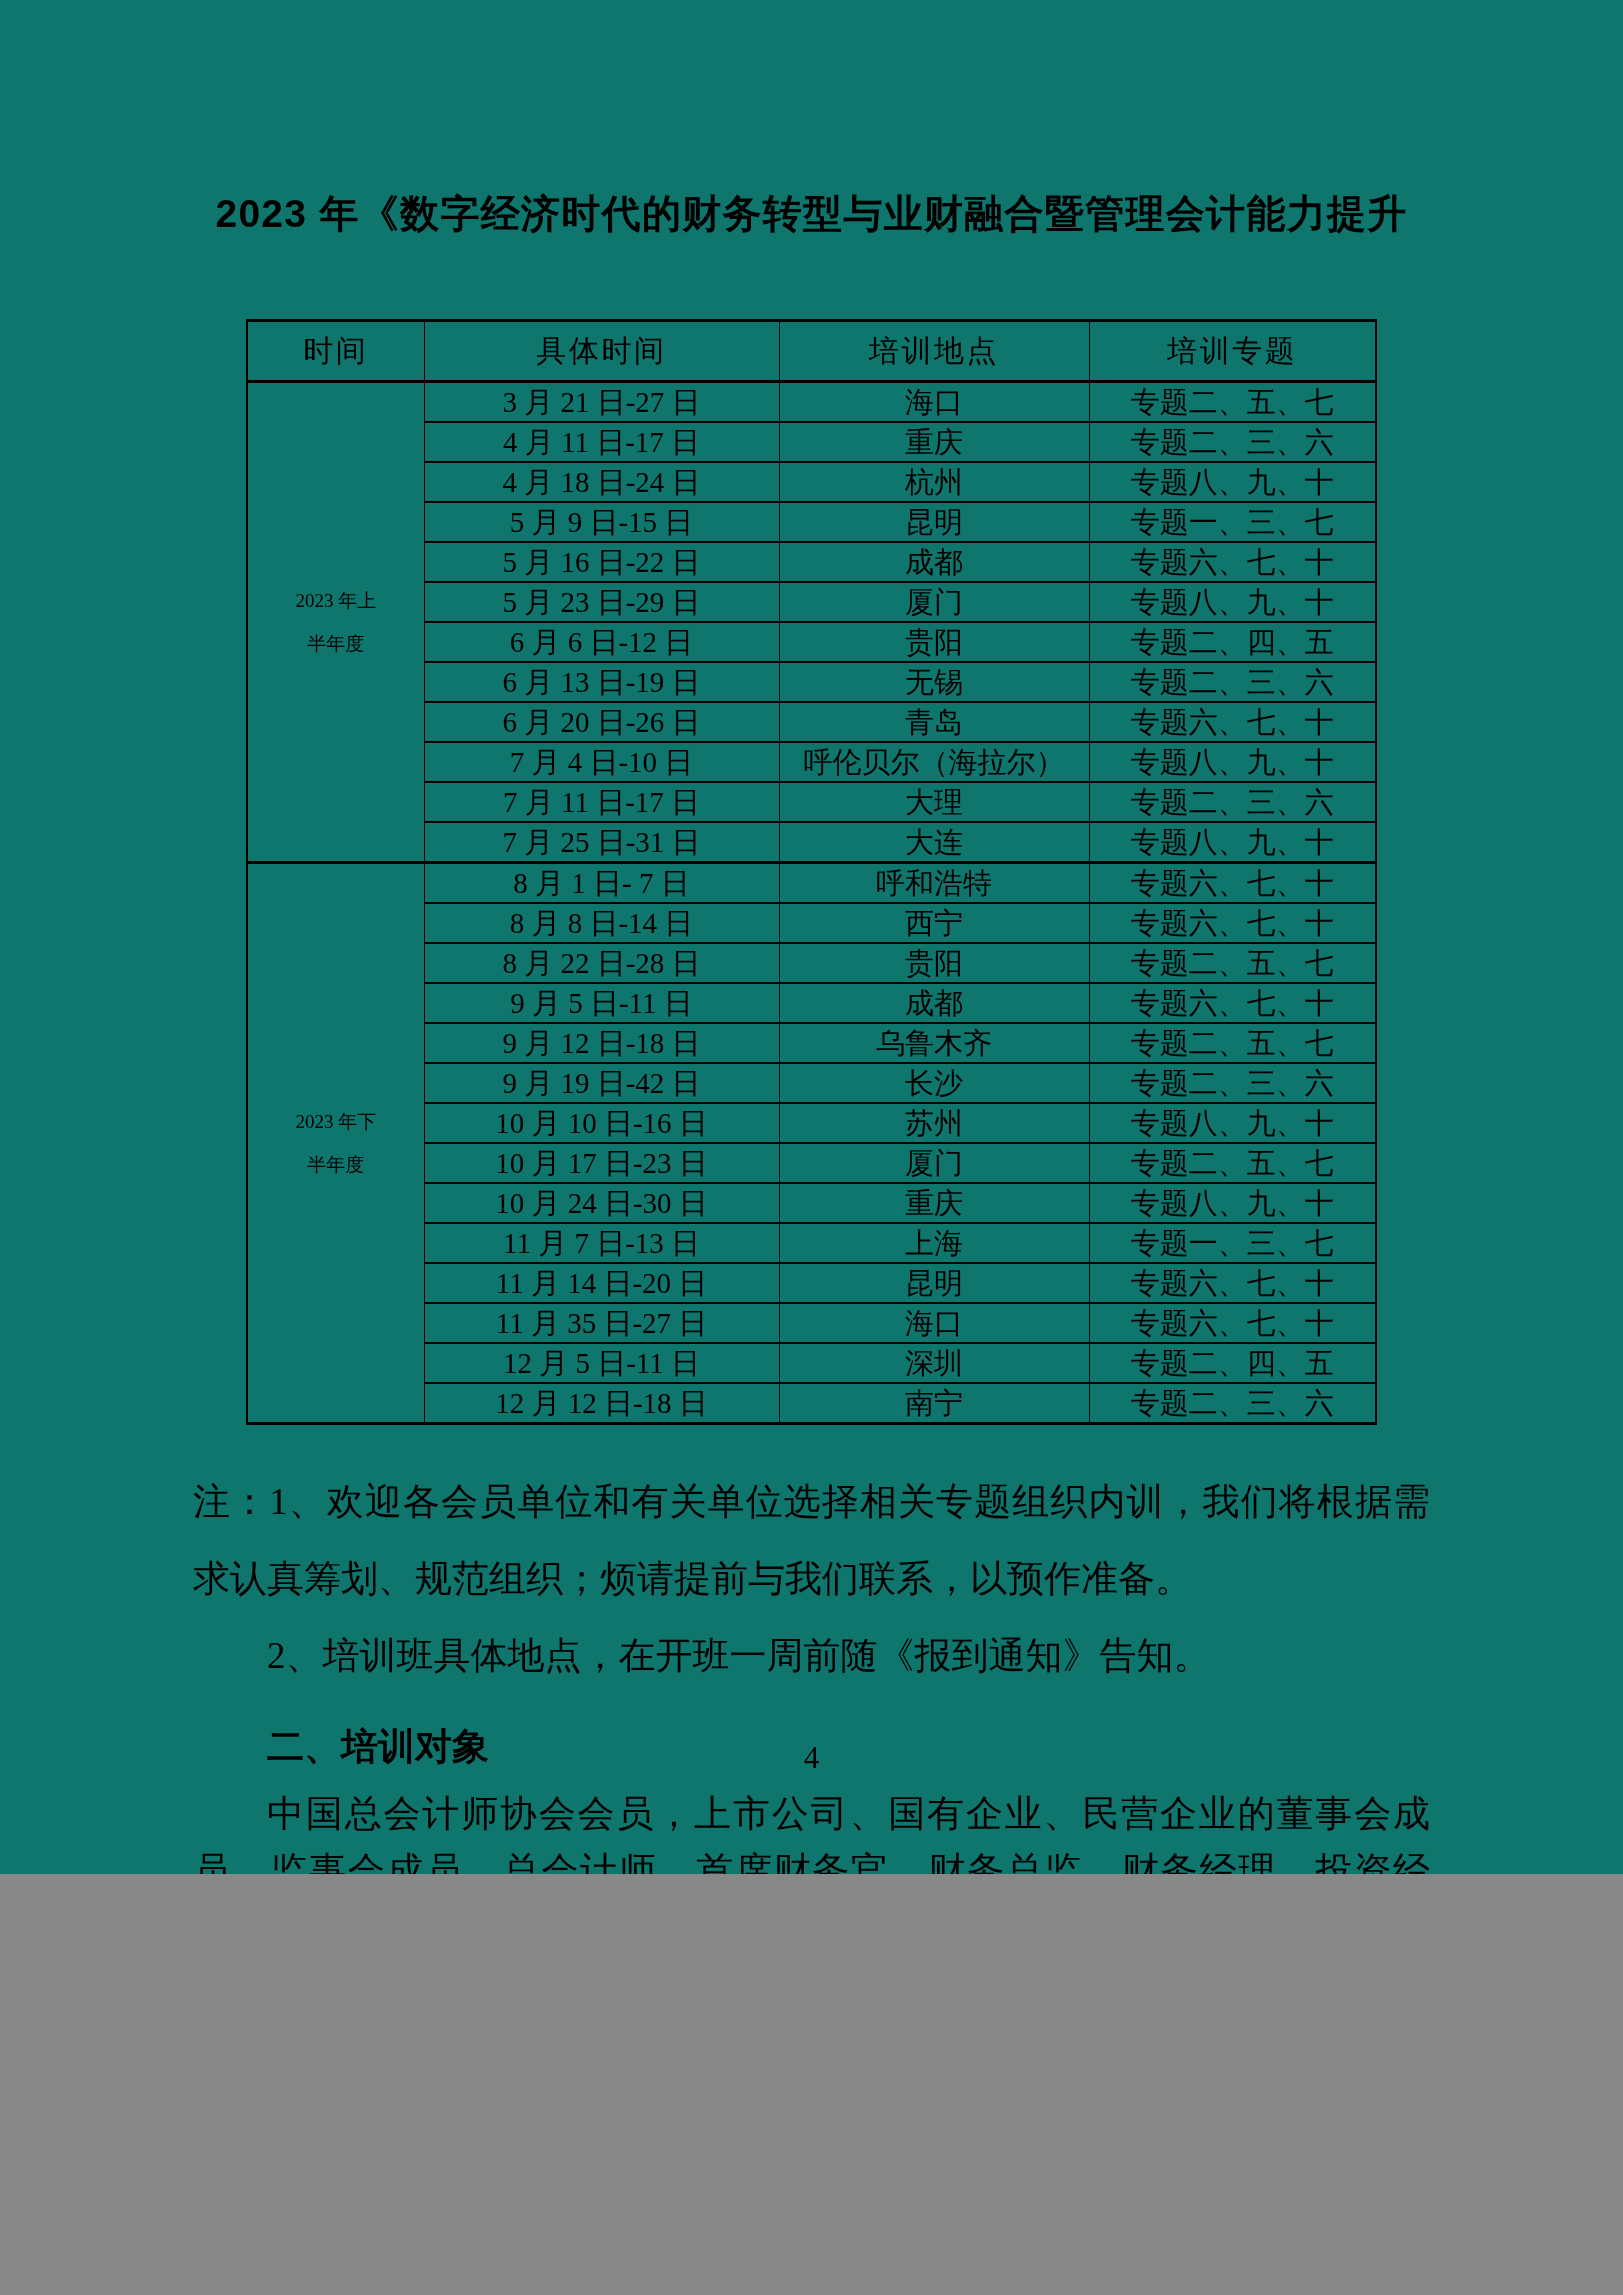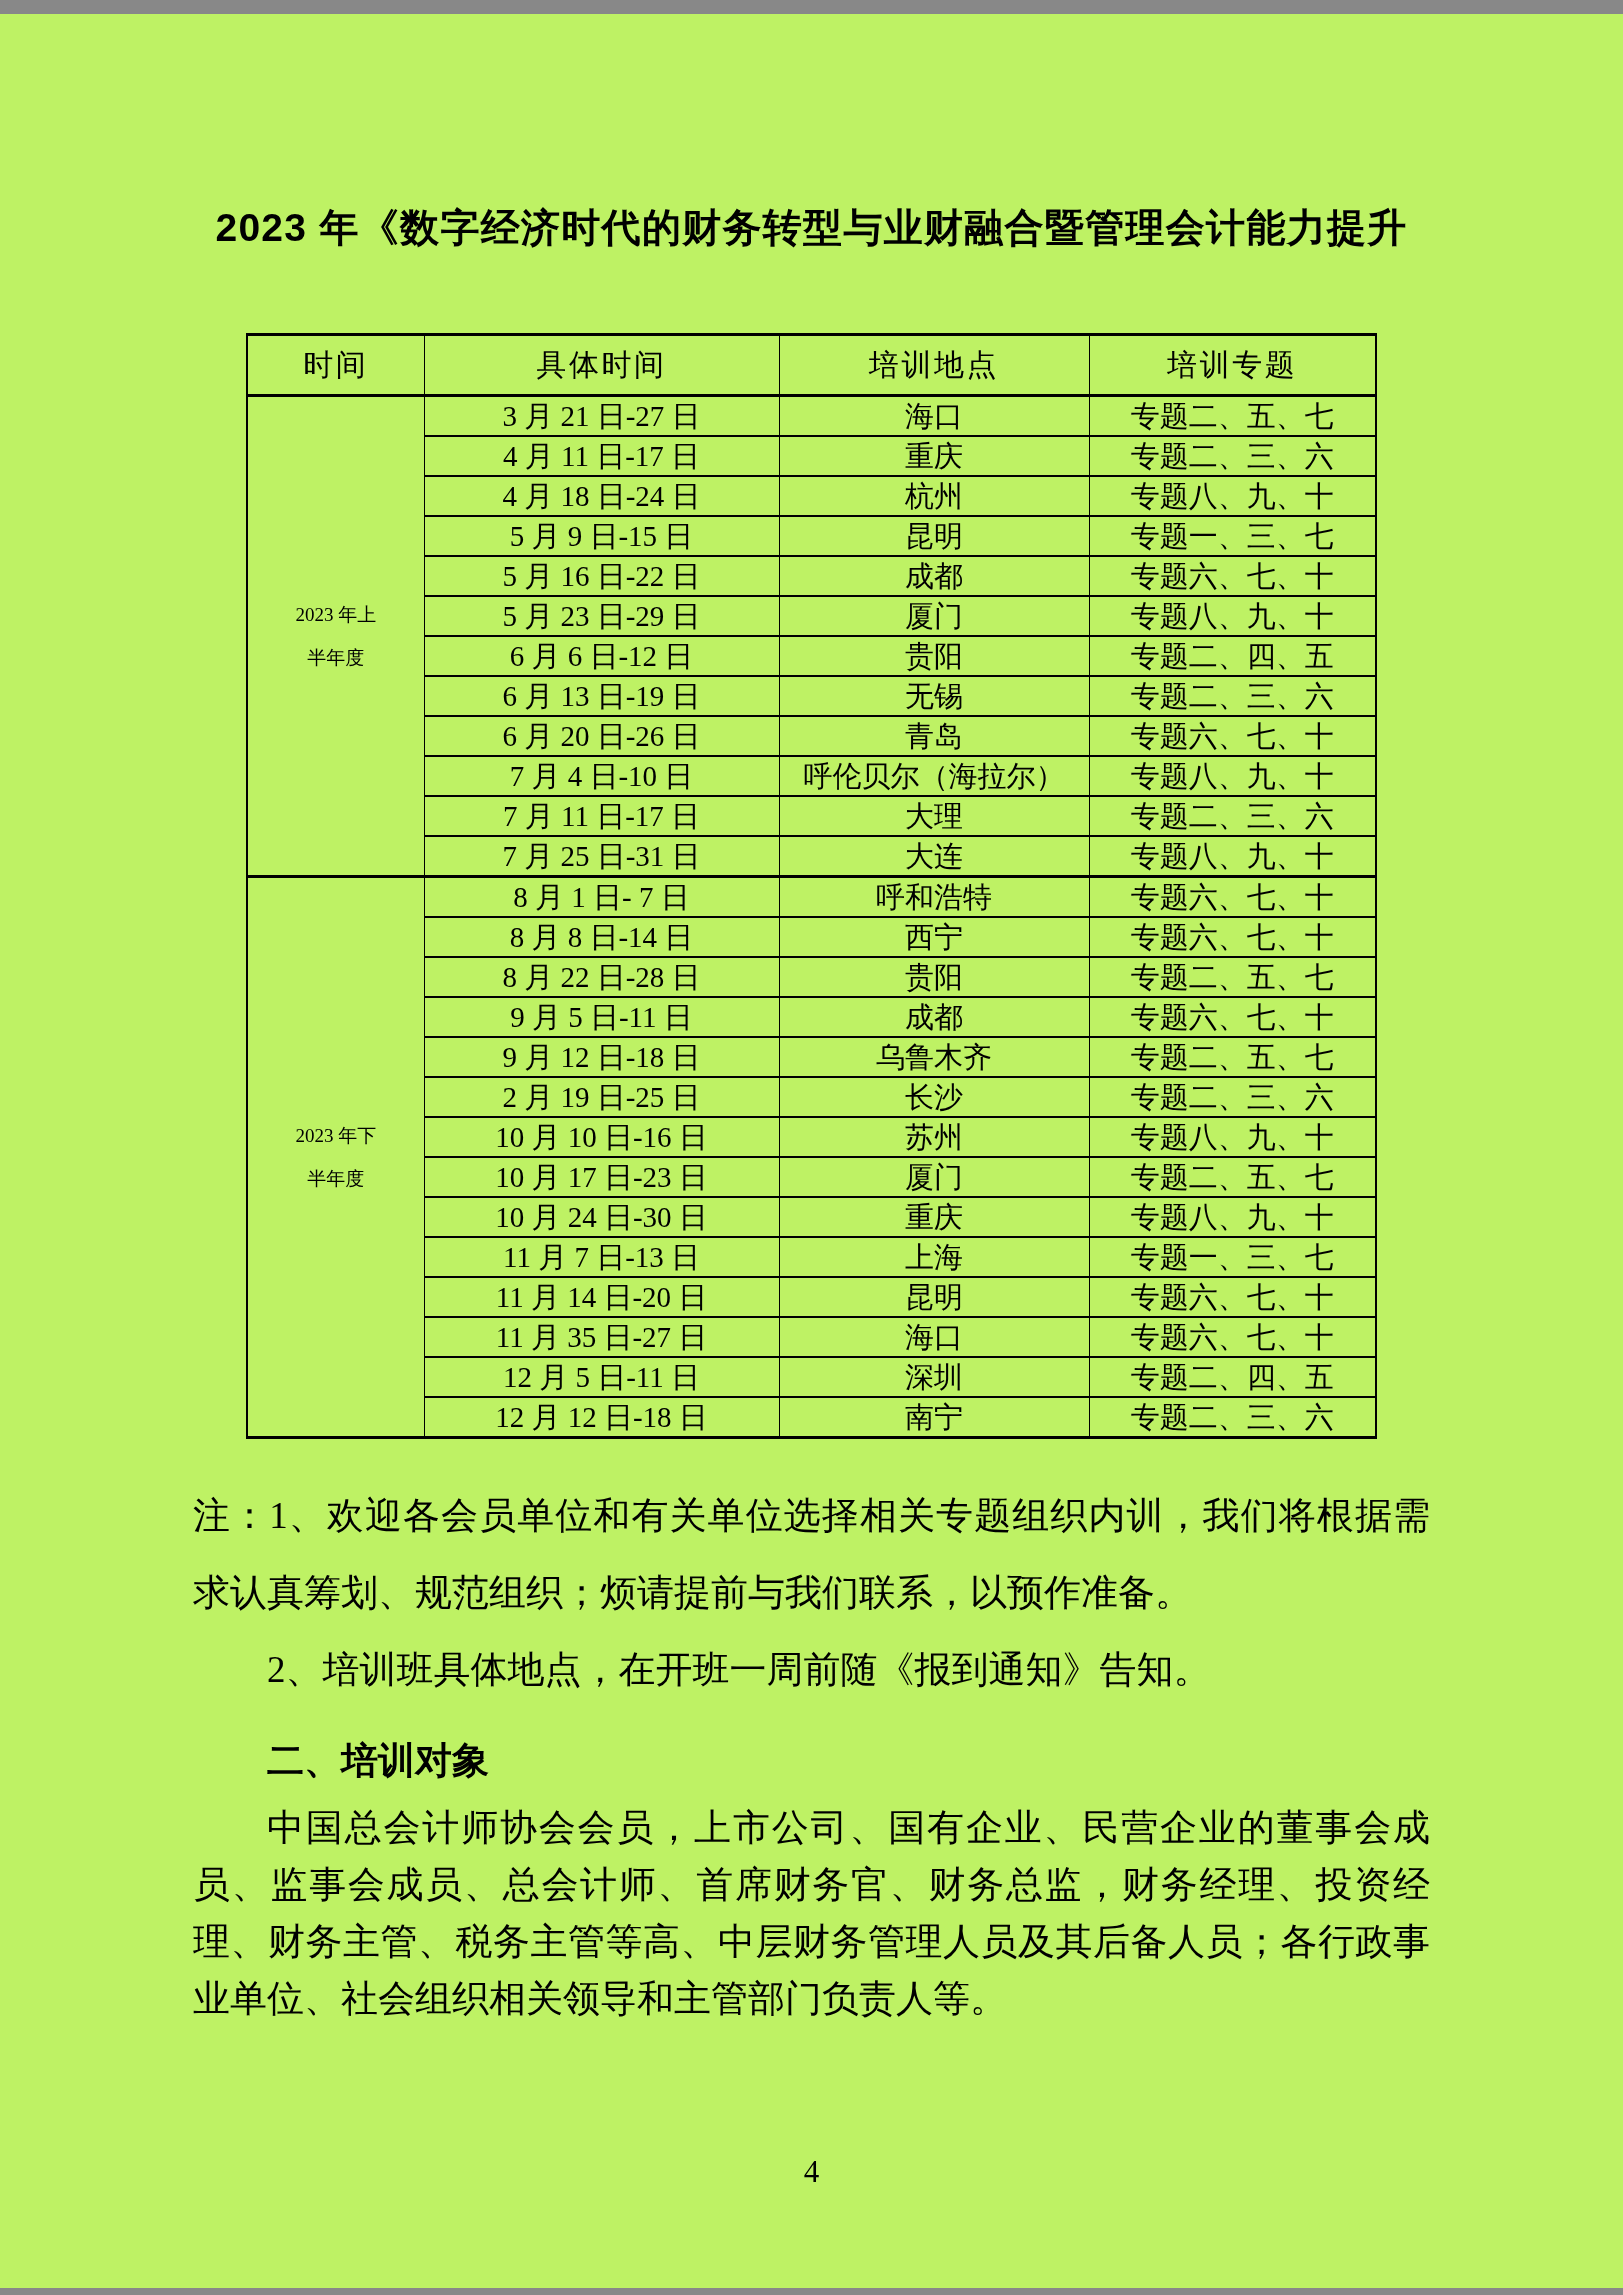--- a/index.html
+++ b/index.html
@@ -1,21 +1,21 @@
 <!DOCTYPE html>
 <html lang="zh" style="font-size:10.5px"><head>
 <meta charset="utf-8">
 <style>
   html, body { margin: 0; padding: 0; background: #888; }
   .page {
     position: relative;
     width: 1623px;
-    height: 2274px;
-    margin: 14px auto;
-    background: #bef264;
+    height: 1874px;
+    margin: 0 auto;
+    background: #0f766e;
     color: #000000;
     font-family: "Liberation Serif", "DejaVu Serif", serif;
     overflow: hidden;
   }
   .content { margin: 0 193px; }
 
   
   .doc-title {
     margin-top: 165px;
     text-align: center;
@@ -207,21 +207,21 @@
             <td>9 月 5 日-11 日</td>
             <td>成都</td>
             <td>专题六、七、十</td>
           </tr>
           <tr>
             <td>9 月 12 日-18 日</td>
             <td>乌鲁木齐</td>
             <td>专题二、五、七</td>
           </tr>
           <tr>
-            <td>2 月 19 日-25 日</td>
+            <td>9 月 19 日-42 日</td>
             <td>长沙</td>
             <td>专题二、三、六</td>
           </tr>
           <tr>
             <td>10 月 10 日-16 日</td>
             <td>苏州</td>
             <td>专题八、九、十</td>
           </tr>
           <tr>
             <td>10 月 17 日-23 日</td>

